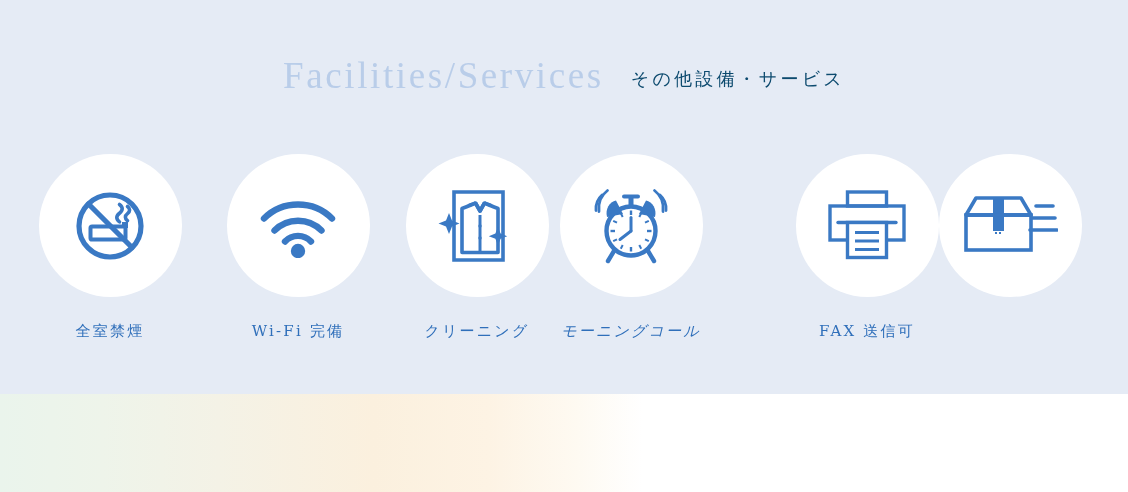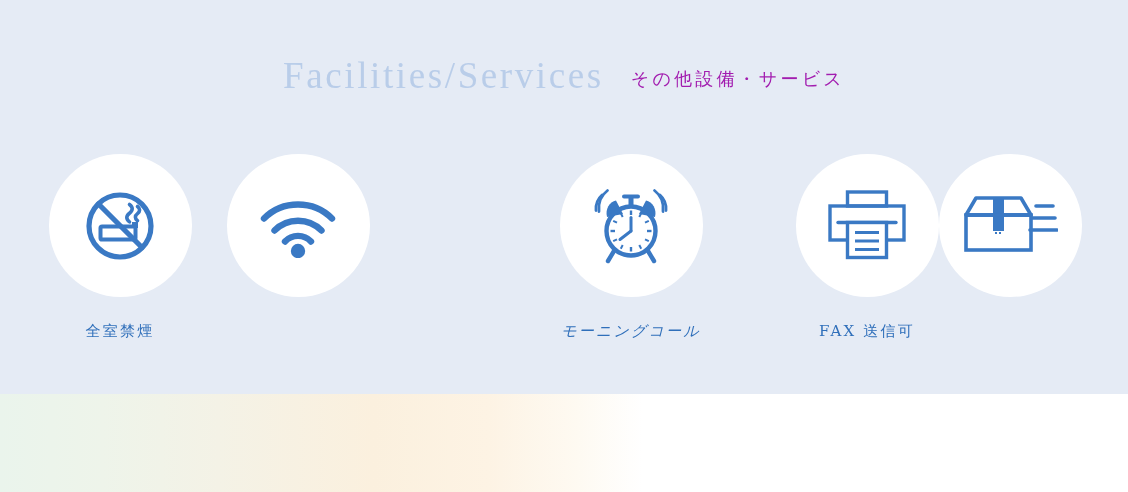--- a/index.html
+++ b/index.html
@@ -46,21 +46,21 @@
     font-size: 37px;
     line-height: 40px;
     color: #b9cde9;
     letter-spacing: 2.6px;
     white-space: nowrap;
   }
   .heading-ja {
     font-family: "DejaVu Serif", "Liberation Serif", serif;
     font-size: 18px;
     line-height: 24px;
-    color: #a21caf;
+    color: #0c4a6e;
     letter-spacing: 3.2px;
     margin-left: 27px;
     white-space: nowrap;
     position: relative;
     top: -3px;
   }
 
   
   .items {
     position: absolute;
@@ -130,21 +130,21 @@
 
   <div class="panel"></div>
 
   <div class="heading">
     <span class="heading-en">Facilities/Services</span>
     <span class="heading-ja">その他設備・サービス</span>
   </div>
 
   <div class="items">
 
-    <div class="item" style="left:31px;">
+    <div class="item" style="left:21px;">
       <div class="circle">
         <span>
           <svg width="76" height="76" viewBox="0 0 76 76" fill="none">
             <circle cx="38" cy="38" r="31" stroke="#3a79c4" stroke-width="5.2"></circle>
             <line x1="16.5" y1="16" x2="60" y2="59.5" stroke="#3a79c4" stroke-width="5.2" stroke-linecap="round"></line>
             <rect x="18.5" y="38.5" width="35" height="13" rx="1.6" stroke="#3a79c4" stroke-width="4"></rect>
             <rect x="50" y="34" width="6" height="6" fill="#3a79c4"></rect>
             <path d="M47.5 16.5c3.6 2.6 3.6 6.1 0 8.7-3.6 2.6-3.6 6.1 0 8.7" stroke="#3a79c4" stroke-width="3.6" stroke-linecap="round" fill="none"></path>
             <path d="M55.5 18.5c2.8 2.1 2.8 5 0 7.1-2.8 2.1-2.8 5 0 7.1" stroke="#3a79c4" stroke-width="3.6" stroke-linecap="round" fill="none"></path>
           </svg>
@@ -157,22 +157,46 @@
       <div class="circle">
         <span>
           <svg width="82" height="64" viewBox="0 0 82 64" fill="none">
             <path d="M7 24.5C16 15.5 28 10.5 41 10.5c13 0 25 5 34 14" stroke="#3a79c4" stroke-width="6.4" stroke-linecap="round"></path>
             <path d="M17.5 36.5c6.2-6.3 14.4-9.8 23.5-9.8s17.3 3.5 23.5 9.8" stroke="#3a79c4" stroke-width="6.4" stroke-linecap="round"></path>
             <path d="M28 47.5c3.4-3.6 8-5.6 13-5.6s9.6 2 13 5.6" stroke="#3a79c4" stroke-width="6.4" stroke-linecap="round"></path>
             <circle cx="41" cy="57" r="7.2" fill="#3a79c4"></circle>
           </svg>
         </span>
       </div>
-    </div>
-
+      <div class="item-label">Wi-Fi 完備</div>
+    </div>
+
+    <div class="item" style="left:388px;">
+      <div class="circle">
+        <span>
+          <svg width="78" height="82" viewBox="0 0 78 82" fill="none">
+
+            <path d="M16 7h49v68H16z" stroke="#3a79c4" stroke-width="3.6" fill="none"></path>
+
+            <path d="M24 23.5c5-2 10-4 13.5-5.5L42 26l4.5-8c3.5 1.5 8.5 3.5 13.5 5.5v44H24z" stroke="#3a79c4" stroke-width="3.6" fill="none" stroke-linejoin="round"></path>
+
+            <path d="M37.5 18l4.5 8 4.5-8" stroke="#3a79c4" stroke-width="3.6" fill="none" stroke-linejoin="round"></path>
+            <path d="M31 20.5l6.5-2.5M53 20.5L46.5 18" stroke="#3a79c4" stroke-width="3.2"></path>
+
+            <line x1="42" y1="30" x2="42" y2="67.5" stroke="#3a79c4" stroke-width="3"></line>
+            <circle cx="42" cy="41" r="1.7" fill="#3a79c4"></circle>
+            <circle cx="42" cy="53" r="1.7" fill="#3a79c4"></circle>
+
+            <path d="M11 28l3 7.5 7.5 3-7.5 3-3 7.5-3-7.5L0.5 38.5l7.5-3z" fill="#3a79c4"></path>
+            <path d="M60 42l2.6 6.6 6.6 2.6-6.6 2.6L60 60.4l-2.6-6.6-6.6-2.6 6.6-2.6z" fill="#3a79c4"></path>
+          </svg>
+        </span>
+      </div>
+      <div class="item-label">クリーニング</div>
+    </div>
 
     <div class="item" style="left:542px;font-style:italic;">
       <div class="circle">
         <span>
           <svg width="90" height="80" viewBox="0 0 90 80" fill="none">
 
             <path d="M21 31c-2-8 2.5-15 9-16.5L37 28z" fill="#3a79c4"></path>
             <path d="M69 31c2-8-2.5-15-9-16.5L53 28z" fill="#3a79c4"></path>
 
             <path d="M16 9c-4.5 4-6.5 9.5-6 15.5" stroke="#3a79c4" stroke-width="2.8" stroke-linecap="round" fill="none"></path>

